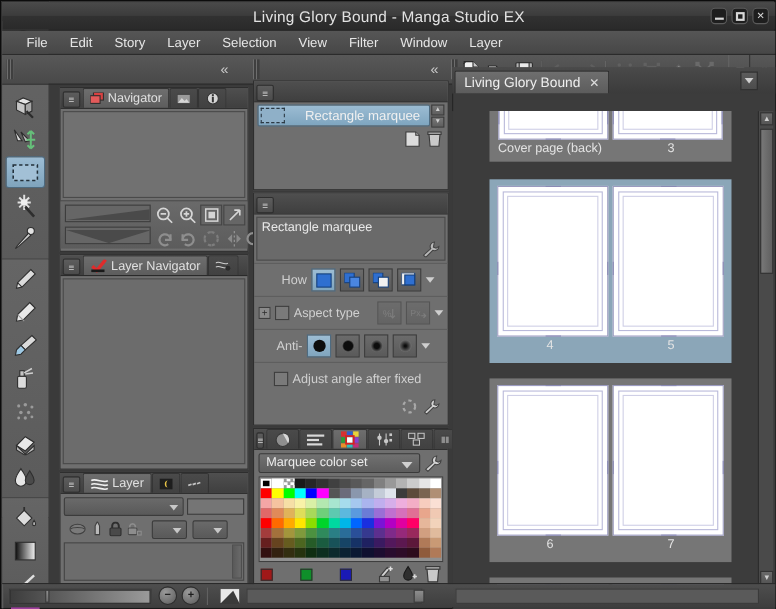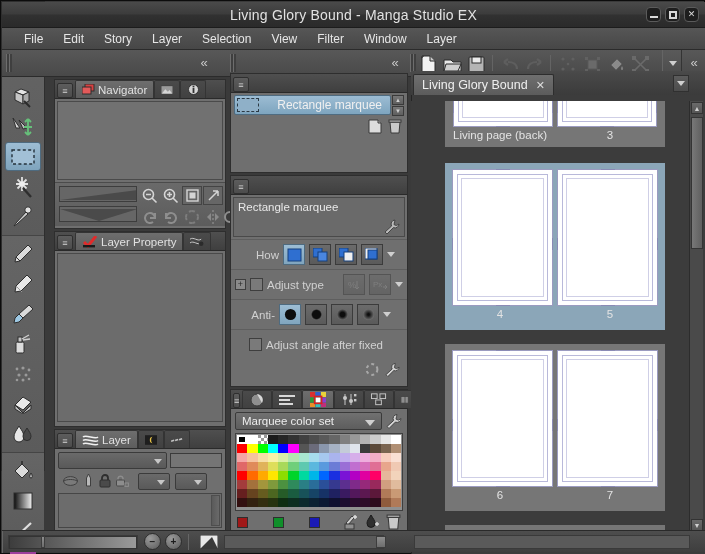--- a/index.html
+++ b/index.html
@@ -179,21 +179,21 @@
   .swatchwrap { margin: 0 4px; background:#909090; border:1px solid #3f3f3f; padding:1px;
                 height: 78px; overflow:hidden; }
   .swatchgrid { display:grid; grid-template-columns: repeat(16, 1fr); grid-auto-rows: 9px; gap:0; }
   .sw { width:100%; height:9px; }
   .color-foot { height:22px; display:flex; align-items:center; gap:0; padding:0 6px; position:relative; }
   .ucolor { width:11px; height:11px; border:1px solid #2e2e2e; }
 
   
   #pagearea { position:absolute; left:410px; top:76px; width:294px; height:477px;
               background:#3c3c3c; border-left:1px solid #252525; }
-  .doctabbar { position:absolute; left:410px; top:70px; width:294px; height:24px;
+  .doctabbar { position:absolute; left:410px; top:60px; width:294px; height:24px;
                background: linear-gradient(to bottom,#4a4a4a,#3b3b3b); }
   .doctab { position:absolute; left:2px; top:3px; height:21px; padding:0 8px;
             display:flex; align-items:center; gap:8px; font-size:12.5px; color:#efefef;
             background: linear-gradient(to bottom,#6f6f6f,#5c5c5c);
             border:1px solid #2d2d2d; border-bottom:none; border-radius:2px 2px 0 0; }
   .doctab .x { font-size:11px; color:#dcdcdc; }
   .tabscroll { position:absolute; right:16px; top:4px; width:16px; height:17px;
                background: linear-gradient(to bottom,#5c5c5c,#4c4c4c); border:1px solid #303030;
                display:flex; align-items:center; justify-content:center; }
   #pagescroll { position:absolute; left:410px; top:100px; width:294px; height:432px;
@@ -590,21 +590,21 @@
   </div>
 
   <div id="layerprop" class="panel">
     <div class="ptabs">
       <div class="pmenu">≡</div>
       <div class="ptab">
         <svg width="16" height="12" viewBox="0 0 16 12">
             <path d="M2 6l4 4L14 0" stroke="#e02b2b" stroke-width="3" fill="none"></path>
             <rect x="1" y="9" width="12" height="2.4" fill="#1a1a1a"></rect>
           </svg>
-        <span>Layer Property</span>
+        <span>Layer Navigator</span>
       </div>
       <div class="ptab inactive" style="width:28px;justify-content:center;">
         <svg width="15" height="11" viewBox="0 0 15 11">
             <path d="M0 3c4-3 8 3 12 0" stroke="#d0d0d0" fill="none"></path>
             <path d="M0 7c4-3 8 3 12 0" stroke="#d0d0d0" fill="none"></path>
             <circle cx="12" cy="8" r="2.4" fill="#2b2b2b"></circle>
           </svg>
       </div>
     </div>
     <div id="lp-body"></div>
@@ -764,21 +764,21 @@
             <rect x="0" y="0" width="12" height="11" fill="#f0f0f0" stroke="#16407c"></rect>
             <rect x="3" y="2" width="9" height="9" fill="#2f6fd0" stroke="#16407c"></rect>
           </svg>
       </div>
       <div class="caret"></div>
     </div>
 
     <div class="tprow">
       <div class="plusbox">+</div>
       <div class="cbox"></div>
-      <div class="tplabel" style="flex:1;text-align:left;">Adjust type</div>
+      <div class="tplabel" style="flex:1;text-align:left;">Aspect type</div>
       <div class="sqbtn" style="opacity:.5;">
         <svg width="15" height="13" viewBox="0 0 15 13">
             <text x="1" y="10" font-size="9" fill="#8c8c8c" font-family="sans-serif">%</text>
             <path d="M10 3v7M8 9l2 2 2-2" stroke="#8c8c8c" fill="none"></path>
           </svg>
       </div>
       <div class="sqbtn" style="opacity:.5;">
         <svg width="15" height="13" viewBox="0 0 15 13">
             <text x="0" y="9" font-size="8" fill="#8c8c8c" font-family="sans-serif">Px</text>
             <path d="M10 9h4M12 7l2 2-2 2" stroke="#8c8c8c" fill="none"></path>
@@ -1084,21 +1084,21 @@
         </div>
         <div class="pg" style="width:100px;height:52px;">
           <div class="inner1"></div>
             <div class="inner2"></div>
             <div class="cbot"></div>
             <div class="cl"></div>
             <div class="cr"></div>
         </div>
       </div>
       <div class="caption">
-        <span>Living page (back)</span>
+        <span>Cover page (back)</span>
         <span>3</span>
       </div>
     </div>
 
     <div class="spread sel" style="left:34px; top:62px; width:220px; height:167px;">
       <div class="pages">
         <div class="pg" style="width:101px;height:137px;">
           <div class="inner1"></div>
             <div class="inner2"></div>
             <div class="ctop"></div>

